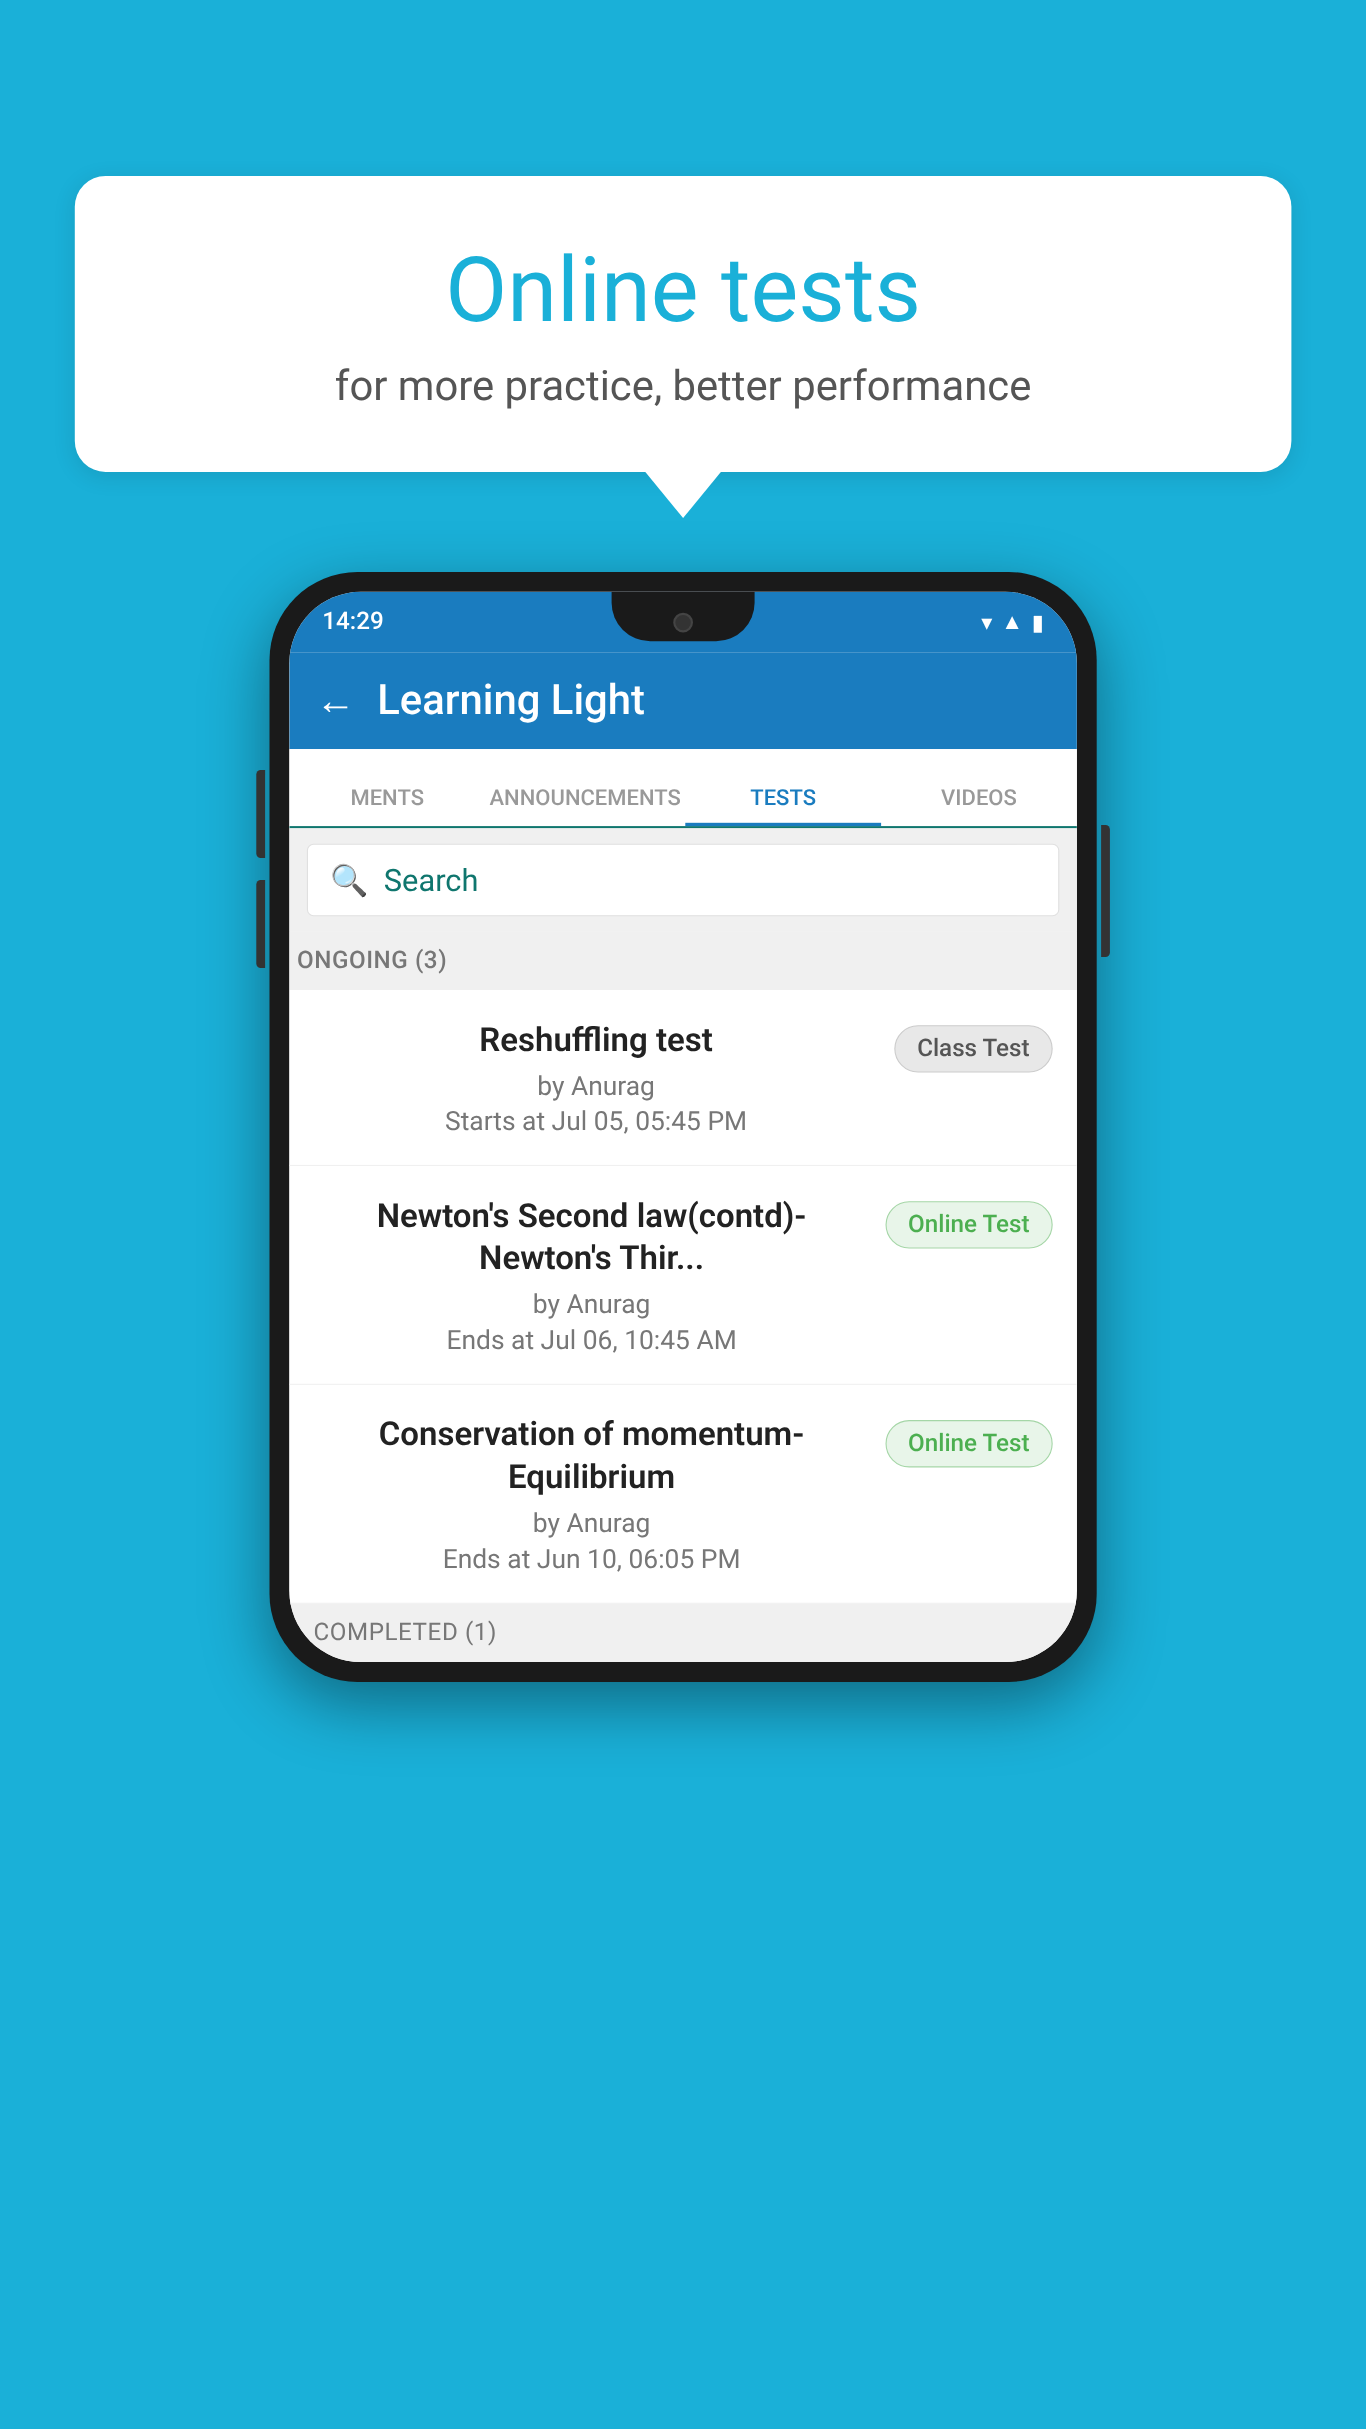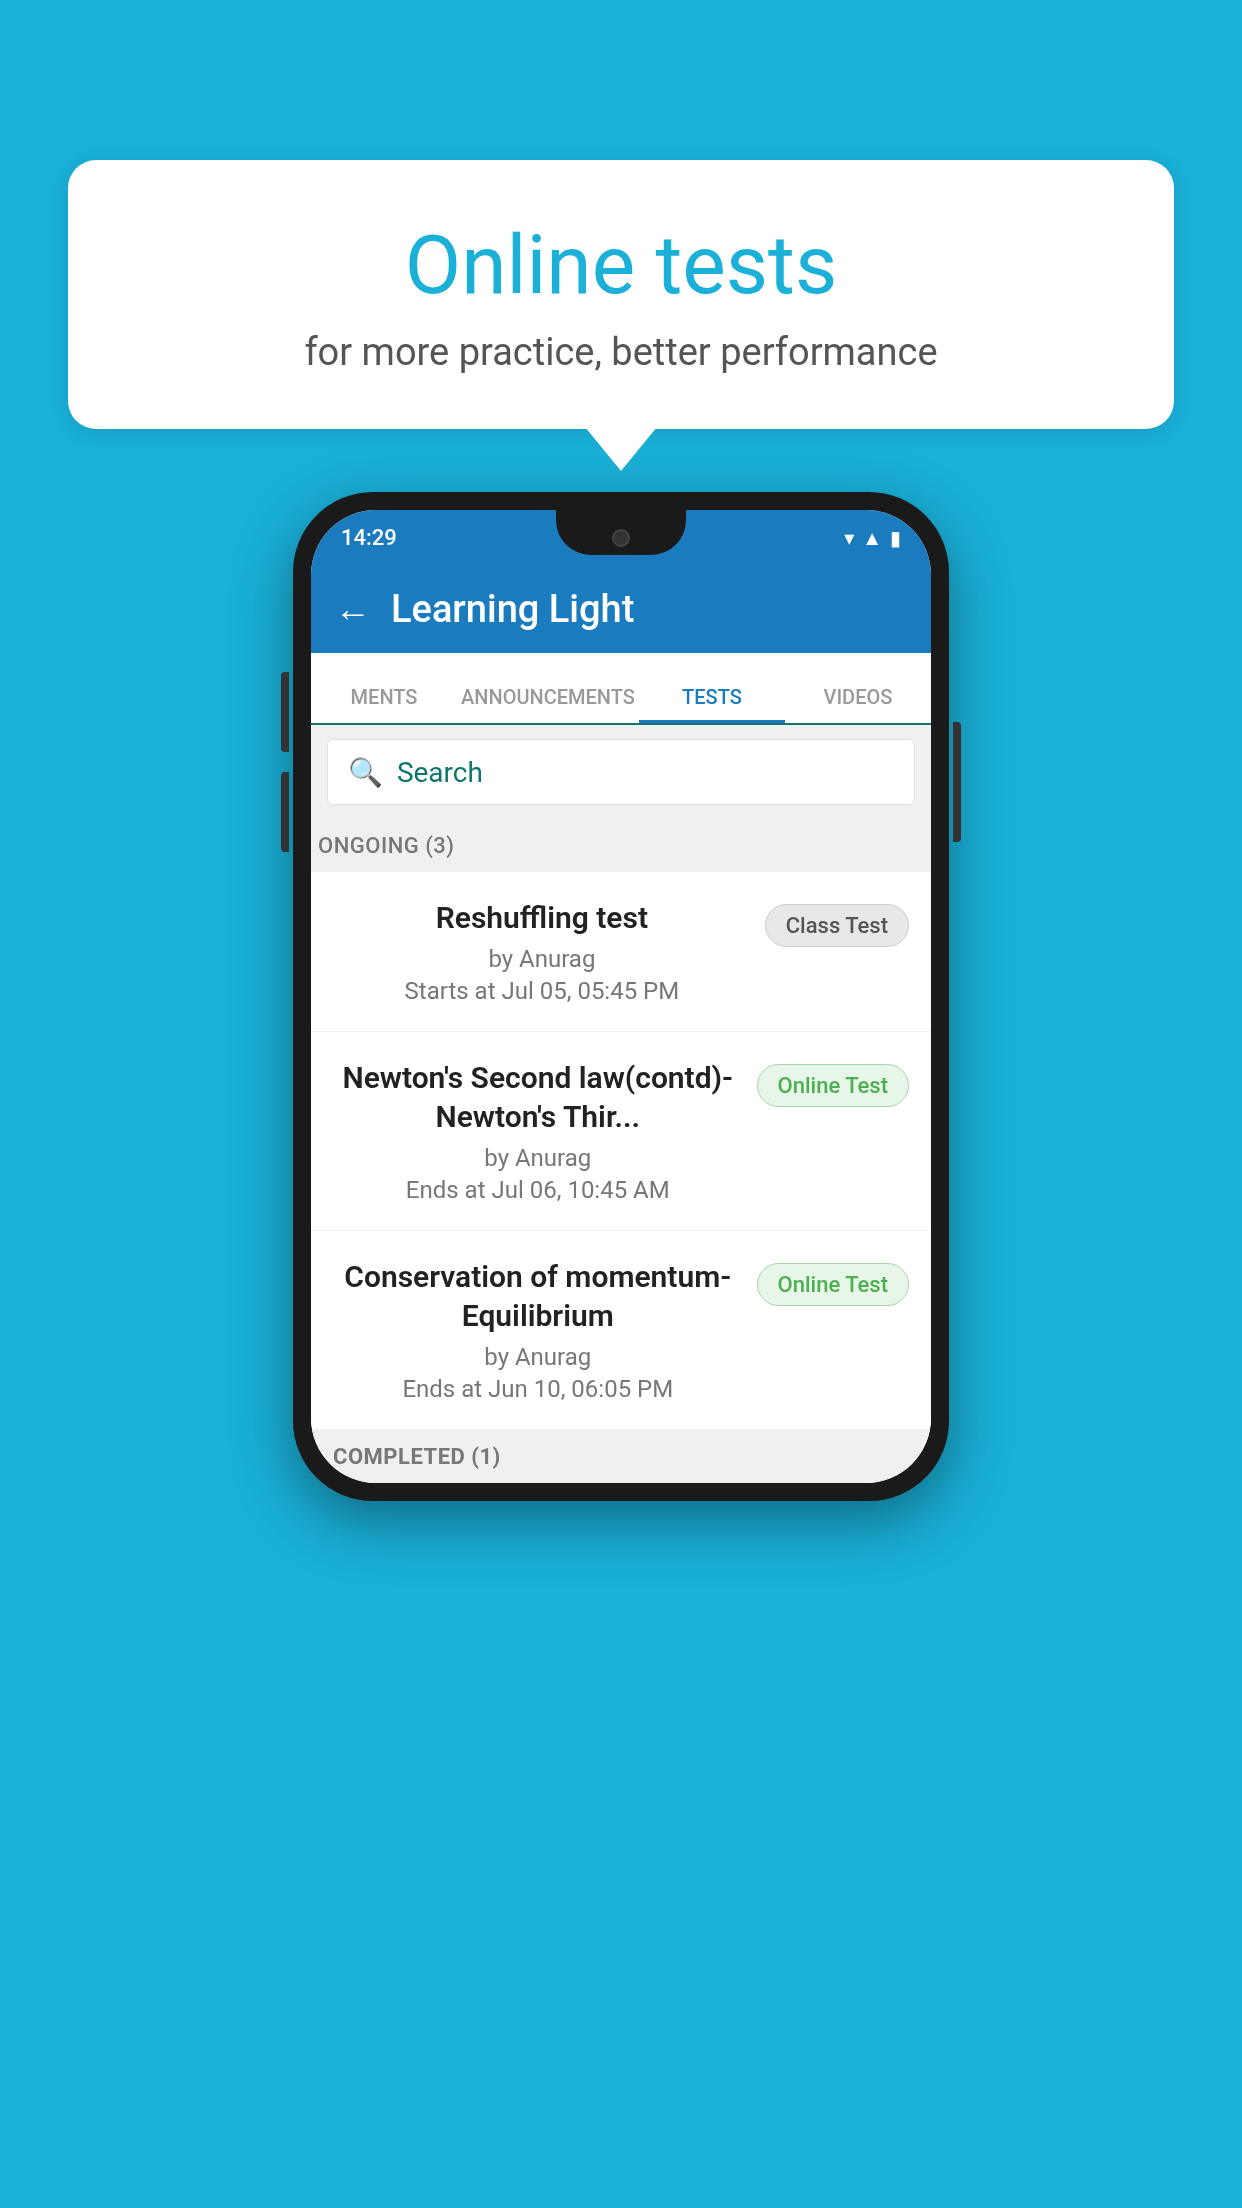--- a/index.html
+++ b/index.html
@@ -48,24 +48,24 @@
     }
     .speech-bubble-subtitle {
       font-size: 38px;
       color: #555;
       font-weight: 400;
     }
 
     
     .phone-container {
       position: absolute;
-      top: 492px;
+      top: 520px;
       left: 50%;
       transform: translateX(-50%);
-      width: 656px;
+      width: 752px;
       border-radius: 27px;
     }
     .phone-outer {
       background: #1a1a1a;
       border-radius: 80px;
       padding: 18px;
       box-shadow: 0 20px 60px rgba(0,0,0,0.4);
       position: relative;
     }
     .phone-inner {
@@ -253,21 +253,21 @@
       background: #e8f5e9;
       color: #4caf50;
       border: 1px solid #a5d6a7;
     }
 
     
     .completed-header {
       background: #f0f0f0;
       padding: 14px 22px;
       font-size: 22px;
-      font-weight: 700;
+      font-weight: 400;
       color: #777;
       letter-spacing: 0.5px;
     }
 
     
     .phone-button-left {
       position: absolute;
       left: -12px;
       top: 180px;
       width: 8px;

